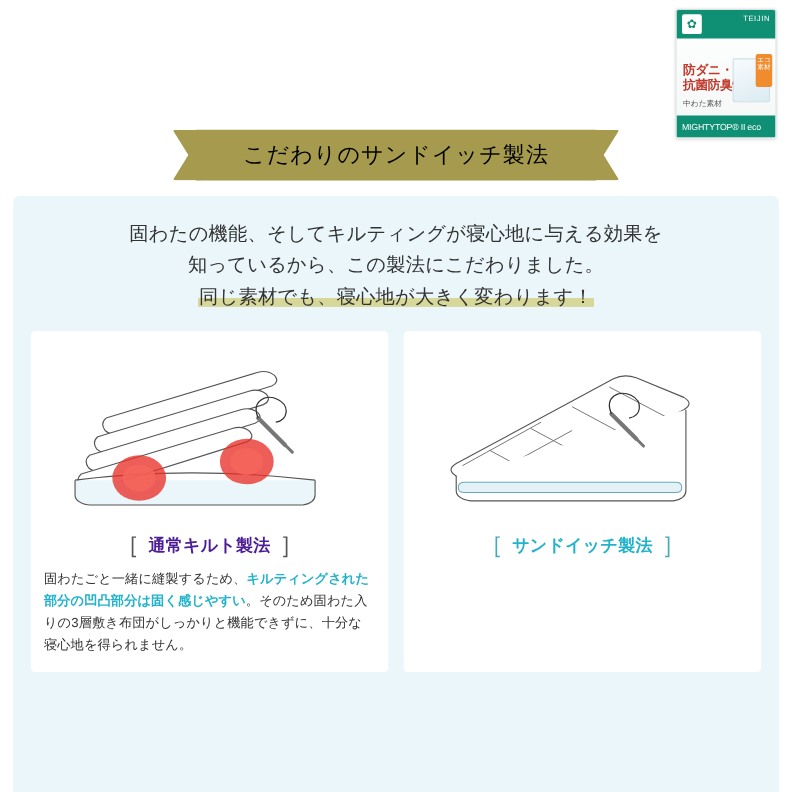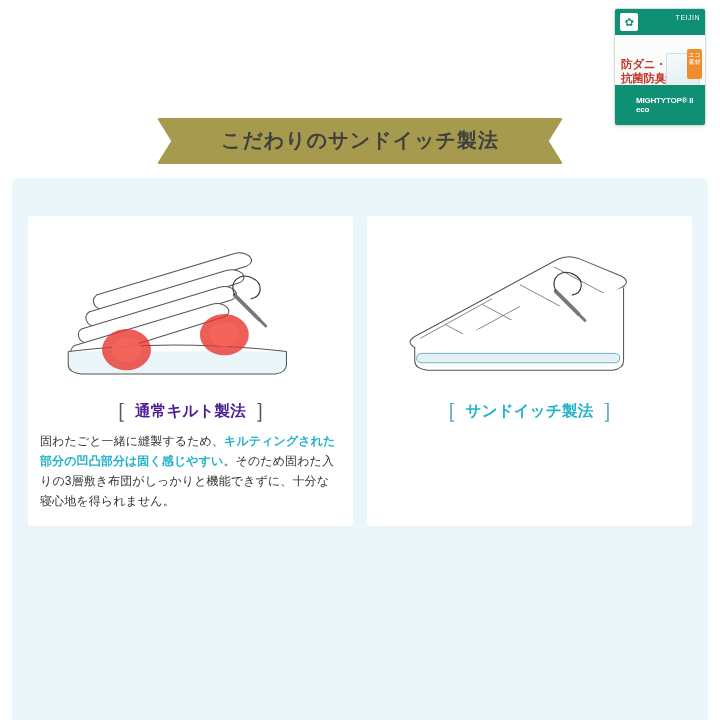--- a/index.html
+++ b/index.html
@@ -81,37 +81,37 @@
     border-radius: 2px;
   }
   .pkg .pkg-tag {
     position:absolute; right:3px; top:40px;
     width: 15px; height: 30px;
     background: #f08c2e; border-radius: 2px;
     color:#fff; font-size:6px; text-align:center; line-height:1.1; padding-top:3px;
   }
   .pkg .pkg-foot {
     position:absolute; left:0; right:0; bottom:0;
-    height: 40px; background:#0f8f74;
-    color:#fff; font-size:8px; font-weight:bold;
-    display:flex; align-items:center; padding-left:21px;
+    height: 20px; background:#0f8f74;
+    color:#fff; font-size:8px; font-weight:normal;
+    display:flex; align-items:center; padding-left:5px;
     letter-spacing:-0.2px;
   }
 
   
   .ribbon-wrap {
     display: flex; justify-content: center;
     margin-top: 6px;
   }
   .ribbon {
     position: relative;
     background: #a59a4d;
-    color: #404040;
+    color: #000000;
     font-size: 20px;
-    font-weight: bold;
+    font-weight: normal;
     letter-spacing: 1px;
     padding: 9px 46px 10px 46px;
     border-radius: 4px;
   }
   .ribbon::before, .ribbon::after {
     content: "";
     position: absolute;
     top: 0; bottom: 0;
     width: 26px;
     background: #a59a4d;
@@ -213,20 +213,25 @@
 </div>
 
 <div class="ribbon-wrap">
   <div class="ribbon">
     <span>こだわりの</span><span class="r-main">サンドイッチ製法</span>
   </div>
 </div>
 
 <div class="panel">
 
+  <div class="lead">
+    <div>固わたの機能、そしてキルティングが寝心地に与える効果を</div>
+    <div>知っているから、この製法にこだわりました。</div>
+    <div><span class="mark">同じ素材でも、寝心地が大きく変わります！</span></div>
+  </div>
 
   <div class="cols">
 
     <div class="col">
       <div class="fig">
         <svg width="100%" height="168" viewBox="0 0 320 168">
 
           <g fill="#ffffff" stroke="#555" stroke-width="1.1">
             <path d="M60 66 L206 22 Q216 19 223 25 Q228 31 220 35 L76 80 Q66 84 59 78 Q54 71 60 66 Z"></path>
             <path d="M52 84 L198 40 Q208 37 215 43 Q220 49 212 53 L68 98 Q58 102 51 96 Q46 89 52 84 Z"></path>

